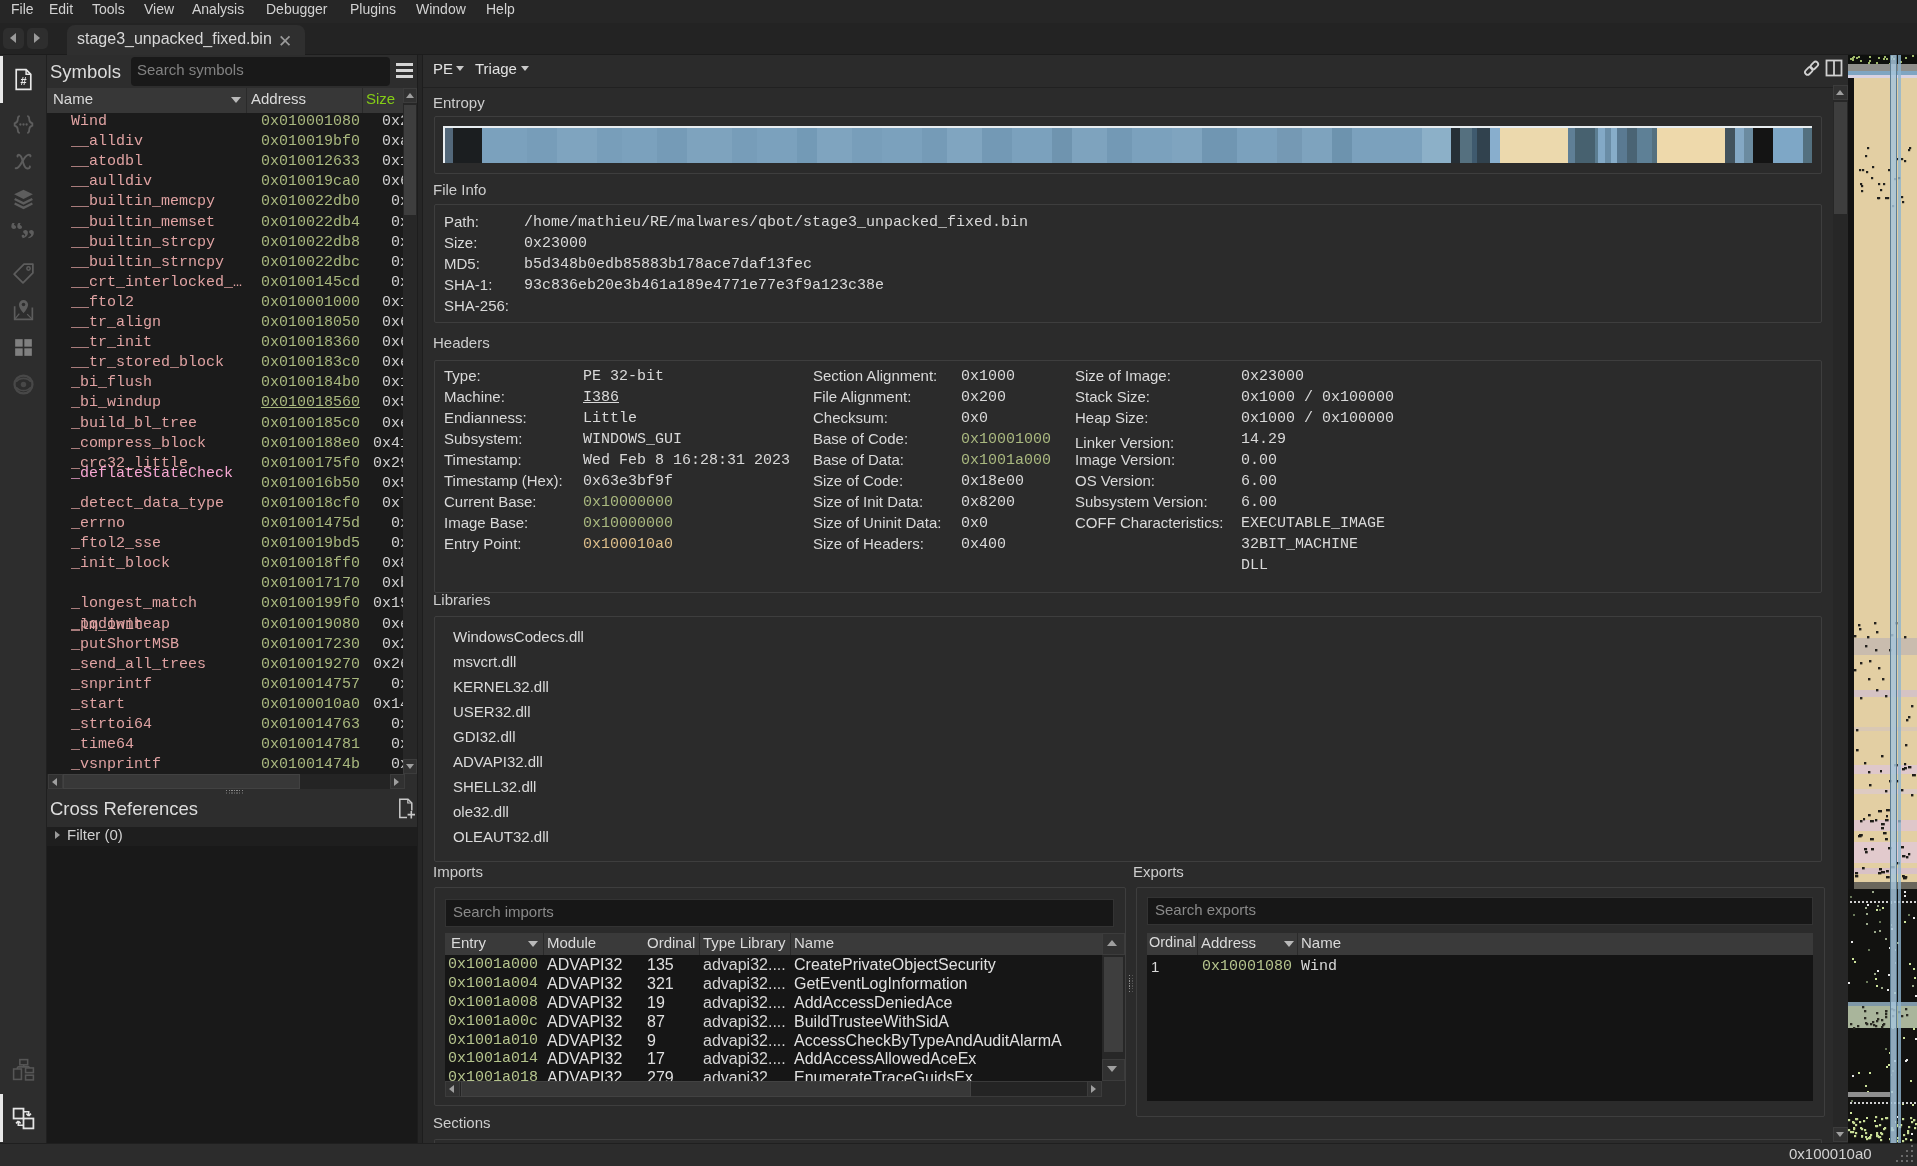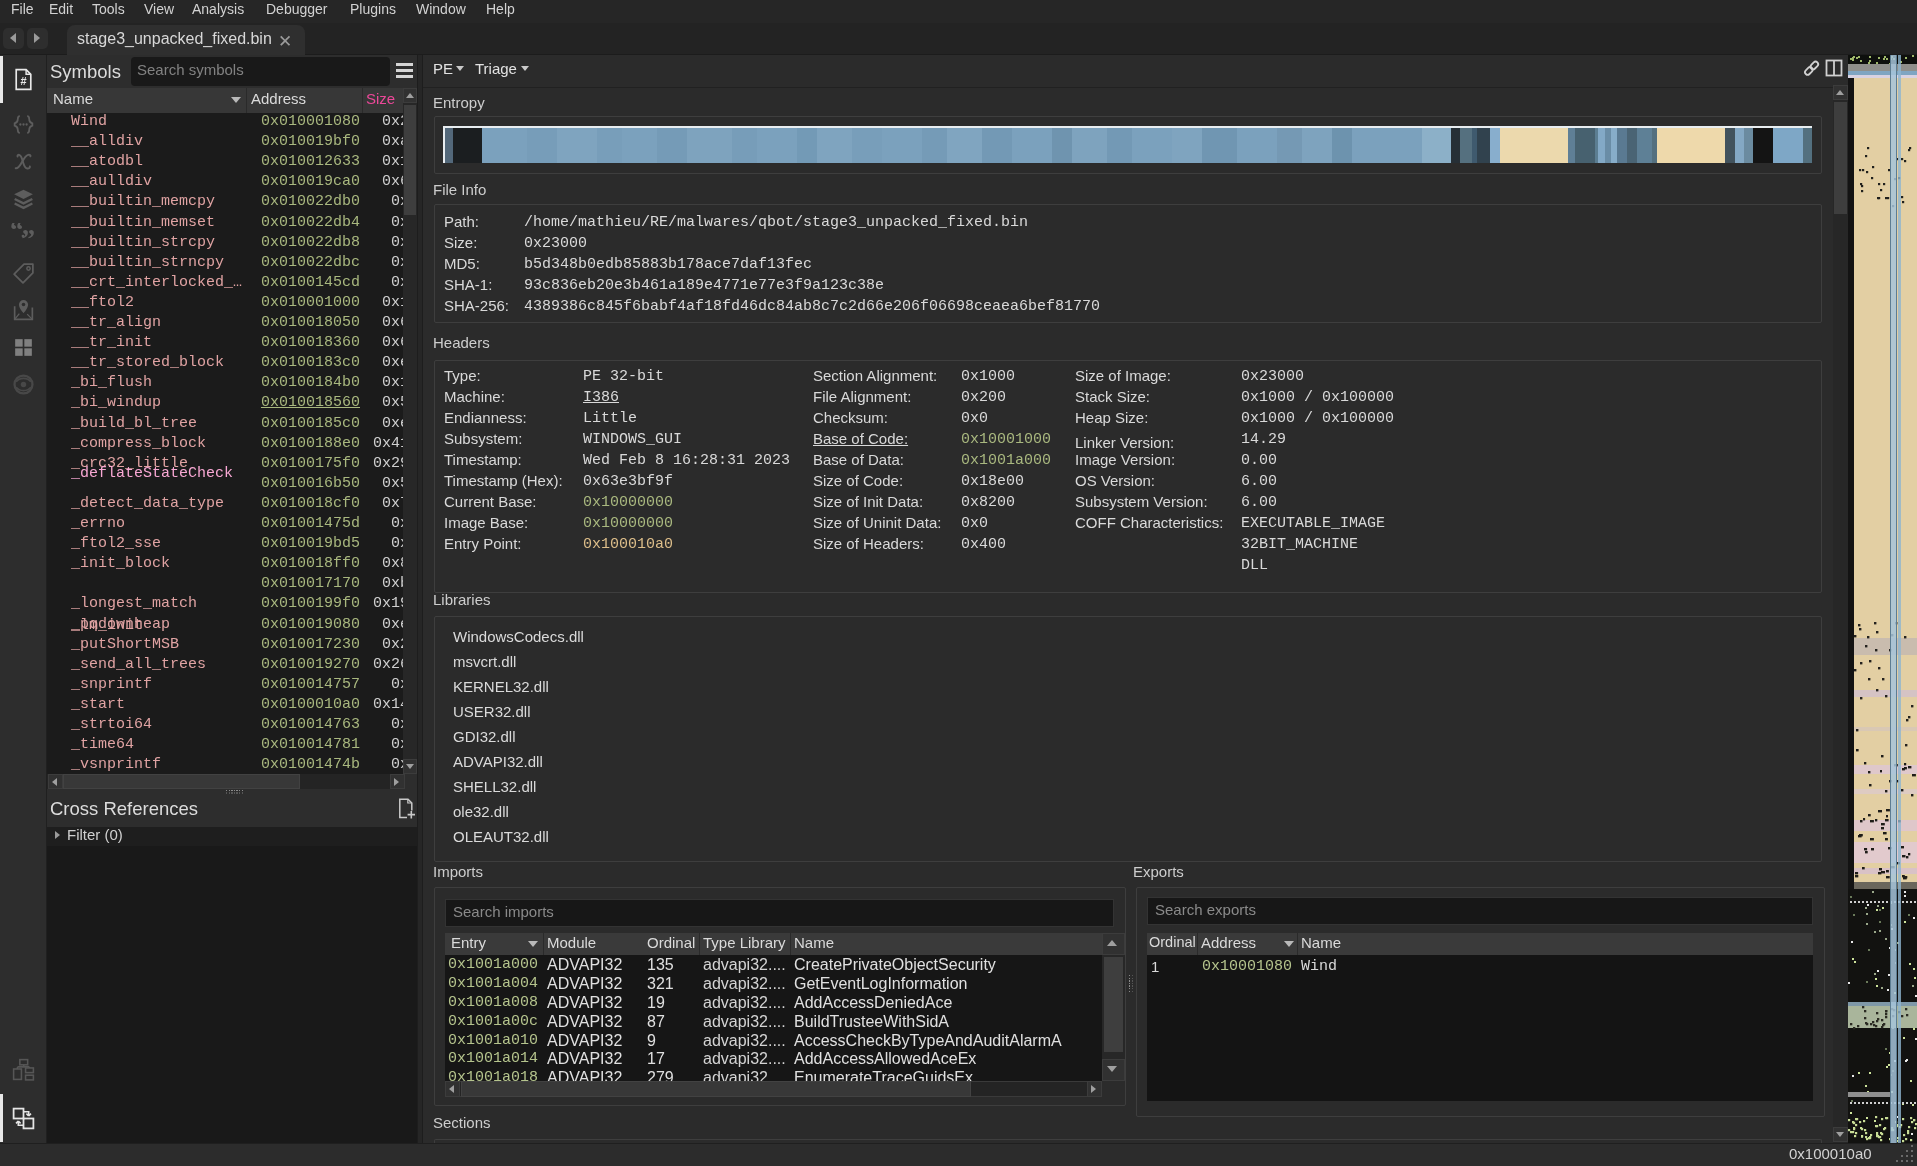--- a/index.html
+++ b/index.html
@@ -99,21 +99,21 @@
 <div class="t " style="left:137px;top:61px;line-height:20px;font:15px 'Liberation Sans', sans-serif;color:#828282;">Search symbols</div>
 <div class="" style="left:396px;top:63px;width:17px;height:3px;background:#d5d5d5;"></div>
 <div class="" style="left:396px;top:69px;width:17px;height:3px;background:#d5d5d5;"></div>
 <div class="" style="left:396px;top:75px;width:17px;height:3px;background:#d5d5d5;"></div>
 <div class="" style="left:47px;top:88px;width:356px;height:25px;background:#373737;"></div>
 <div class="t " style="left:53px;top:90px;line-height:20px;font:15px 'Liberation Sans', sans-serif;color:#dadada;">Name</div>
 <div style="position:absolute;left:231px;top:97px;width:0;height:0;border-left:5px solid transparent;border-right:5px solid transparent;border-top:6px solid #b9b9b9;"></div>
 <div class="" style="left:246px;top:88px;width:1px;height:25px;background:#2a2a2a;"></div>
 <div class="t " style="left:251px;top:90px;line-height:20px;font:15px 'Liberation Sans', sans-serif;color:#dadada;">Address</div>
 <div class="" style="left:362px;top:88px;width:1px;height:25px;background:#2a2a2a;"></div>
-<div class="t " style="left:366px;top:90px;line-height:20px;font:15px 'Liberation Sans', sans-serif;color:#ec4899;text-align:right;">Size</div>
+<div class="t " style="left:366px;top:90px;line-height:20px;font:15px 'Liberation Sans', sans-serif;color:#84cc16;text-align:right;">Size</div>
 <div class="" style="left:403px;top:88px;width:14px;height:686px;background:#272727;"></div>
 <div class="" style="left:403px;top:88px;width:14px;height:15px;background:#313131;border:1px solid #3c3c3c;"></div>
 <div style="position:absolute;left:405.5px;top:93px;width:0;height:0;border-left:4px solid transparent;border-right:4px solid transparent;border-bottom:5px solid #9f9f9f;"></div>
 <div class="" style="left:404px;top:105px;width:12px;height:110px;background:#3e3e3e;"></div>
 <div class="" style="left:403px;top:759px;width:14px;height:15px;background:#313131;border:1px solid #3c3c3c;"></div>
 <div style="position:absolute;left:405.5px;top:763.5px;width:0;height:0;border-left:4px solid transparent;border-right:4px solid transparent;border-top:5px solid #9f9f9f;"></div>
 <div style="position:absolute;left:47px;top:113px;width:356px;height:664px;background:#1b1b1b;overflow:hidden;">
 <div class="t" style="position:absolute;left:24px;top:0.0px;line-height:20px;font:15px 'Liberation Mono', monospace;color:#e0a3a3;">Wind</div>
 <div class="t" style="position:absolute;left:203px;top:0.0px;line-height:20px;width:110px;text-align:right;font:15px 'Liberation Mono', monospace;color:#a9b87f;">0x010001080</div>
 <div class="t" style="position:absolute;left:271px;top:0.0px;line-height:20px;width:100px;text-align:right;font:15px 'Liberation Mono', monospace;color:#d0d0d0;">0x25</div>
@@ -271,21 +271,20 @@
 <div class="" style="left:434px;top:204px;width:1388px;height:119px;border:1px solid #3e3e3e;border-radius:2px;"></div>
 <div class="t " style="left:444px;top:213px;line-height:20px;font:15px 'Liberation Sans', sans-serif;color:#d9d9d9;">Path:</div>
 <div class="t " style="left:524px;top:214px;line-height:20px;font:15px 'Liberation Mono', monospace;color:#d9d9d9;">/home/mathieu/RE/malwares/qbot/stage3_unpacked_fixed.bin</div>
 <div class="t " style="left:444px;top:234px;line-height:20px;font:15px 'Liberation Sans', sans-serif;color:#d9d9d9;">Size:</div>
 <div class="t " style="left:524px;top:235px;line-height:20px;font:15px 'Liberation Mono', monospace;color:#d9d9d9;">0x23000</div>
 <div class="t " style="left:444px;top:255px;line-height:20px;font:15px 'Liberation Sans', sans-serif;color:#d9d9d9;">MD5:</div>
 <div class="t " style="left:524px;top:256px;line-height:20px;font:15px 'Liberation Mono', monospace;color:#d9d9d9;">b5d348b0edb85883b178ace7daf13fec</div>
 <div class="t " style="left:444px;top:276px;line-height:20px;font:15px 'Liberation Sans', sans-serif;color:#d9d9d9;">SHA-1:</div>
 <div class="t " style="left:524px;top:277px;line-height:20px;font:15px 'Liberation Mono', monospace;color:#d9d9d9;">93c836eb20e3b461a189e4771e77e3f9a123c38e</div>
 <div class="t " style="left:444px;top:297px;line-height:20px;font:15px 'Liberation Sans', sans-serif;color:#d9d9d9;">SHA-256:</div>
-<div class="t " style="left:524px;top:298px;line-height:20px;font:15px 'Liberation Mono', monospace;color:#d9d9d9;">4389386c845f6babf4af18fd46dc84ab8c7c2d66e206f06698ceaea6bef81770</div>
 <div class="t " style="left:433px;top:334px;line-height:20px;font:15px 'Liberation Sans', sans-serif;color:#cdcdcd;">Headers</div>
 <div class="" style="left:434px;top:360px;width:1388px;height:233px;border:1px solid #3e3e3e;border-radius:2px;"></div>
 <div class="t " style="left:444px;top:367px;line-height:20px;font:15px 'Liberation Sans', sans-serif;color:#d9d9d9;">Type:</div>
 <div class="t " style="left:583px;top:368px;line-height:20px;font:15px 'Liberation Mono', monospace;color:#d9d9d9;">PE 32-bit</div>
 <div class="t " style="left:444px;top:388px;line-height:20px;font:15px 'Liberation Sans', sans-serif;color:#d9d9d9;">Machine:</div>
 <div class="t " style="left:583px;top:389px;line-height:20px;font:15px 'Liberation Mono', monospace;color:#d9d9d9;text-decoration:underline;">I386</div>
 <div class="t " style="left:444px;top:409px;line-height:20px;font:15px 'Liberation Sans', sans-serif;color:#d9d9d9;">Endianness:</div>
 <div class="t " style="left:583px;top:410px;line-height:20px;font:15px 'Liberation Mono', monospace;color:#d9d9d9;">Little</div>
 <div class="t " style="left:444px;top:430px;line-height:20px;font:15px 'Liberation Sans', sans-serif;color:#d9d9d9;">Subsystem:</div>
 <div class="t " style="left:583px;top:431px;line-height:20px;font:15px 'Liberation Mono', monospace;color:#d9d9d9;">WINDOWS_GUI</div>
@@ -298,21 +297,21 @@
 <div class="t " style="left:444px;top:514px;line-height:20px;font:15px 'Liberation Sans', sans-serif;color:#d9d9d9;">Image Base:</div>
 <div class="t " style="left:583px;top:515px;line-height:20px;font:15px 'Liberation Mono', monospace;color:#a9b87f;">0x10000000</div>
 <div class="t " style="left:444px;top:535px;line-height:20px;font:15px 'Liberation Sans', sans-serif;color:#d9d9d9;">Entry Point:</div>
 <div class="t " style="left:583px;top:536px;line-height:20px;font:15px 'Liberation Mono', monospace;color:#ddbe8a;">0x100010a0</div>
 <div class="t " style="left:813px;top:367px;line-height:20px;font:15px 'Liberation Sans', sans-serif;color:#d9d9d9;">Section Alignment:</div>
 <div class="t " style="left:961px;top:368px;line-height:20px;font:15px 'Liberation Mono', monospace;color:#d9d9d9;">0x1000</div>
 <div class="t " style="left:813px;top:388px;line-height:20px;font:15px 'Liberation Sans', sans-serif;color:#d9d9d9;">File Alignment:</div>
 <div class="t " style="left:961px;top:389px;line-height:20px;font:15px 'Liberation Mono', monospace;color:#d9d9d9;">0x200</div>
 <div class="t " style="left:813px;top:409px;line-height:20px;font:15px 'Liberation Sans', sans-serif;color:#d9d9d9;">Checksum:</div>
 <div class="t " style="left:961px;top:410px;line-height:20px;font:15px 'Liberation Mono', monospace;color:#d9d9d9;">0x0</div>
-<div class="t " style="left:813px;top:430px;line-height:20px;font:15px 'Liberation Sans', sans-serif;color:#d9d9d9;text-decoration:underline;">Base of Code:</div>
+<div class="t " style="left:813px;top:430px;line-height:20px;font:15px 'Liberation Sans', sans-serif;color:#d9d9d9;">Base of Code:</div>
 <div class="t " style="left:961px;top:431px;line-height:20px;font:15px 'Liberation Mono', monospace;color:#a9b87f;">0x10001000</div>
 <div class="t " style="left:813px;top:451px;line-height:20px;font:15px 'Liberation Sans', sans-serif;color:#d9d9d9;">Base of Data:</div>
 <div class="t " style="left:961px;top:452px;line-height:20px;font:15px 'Liberation Mono', monospace;color:#a9b87f;">0x1001a000</div>
 <div class="t " style="left:813px;top:472px;line-height:20px;font:15px 'Liberation Sans', sans-serif;color:#d9d9d9;">Size of Code:</div>
 <div class="t " style="left:961px;top:473px;line-height:20px;font:15px 'Liberation Mono', monospace;color:#d9d9d9;">0x18e00</div>
 <div class="t " style="left:813px;top:493px;line-height:20px;font:15px 'Liberation Sans', sans-serif;color:#d9d9d9;">Size of Init Data:</div>
 <div class="t " style="left:961px;top:494px;line-height:20px;font:15px 'Liberation Mono', monospace;color:#d9d9d9;">0x8200</div>
 <div class="t " style="left:813px;top:514px;line-height:20px;font:15px 'Liberation Sans', sans-serif;color:#d9d9d9;">Size of Uninit Data:</div>
 <div class="t " style="left:961px;top:515px;line-height:20px;font:15px 'Liberation Mono', monospace;color:#d9d9d9;">0x0</div>
 <div class="t " style="left:813px;top:535px;line-height:20px;font:15px 'Liberation Sans', sans-serif;color:#d9d9d9;">Size of Headers:</div>

